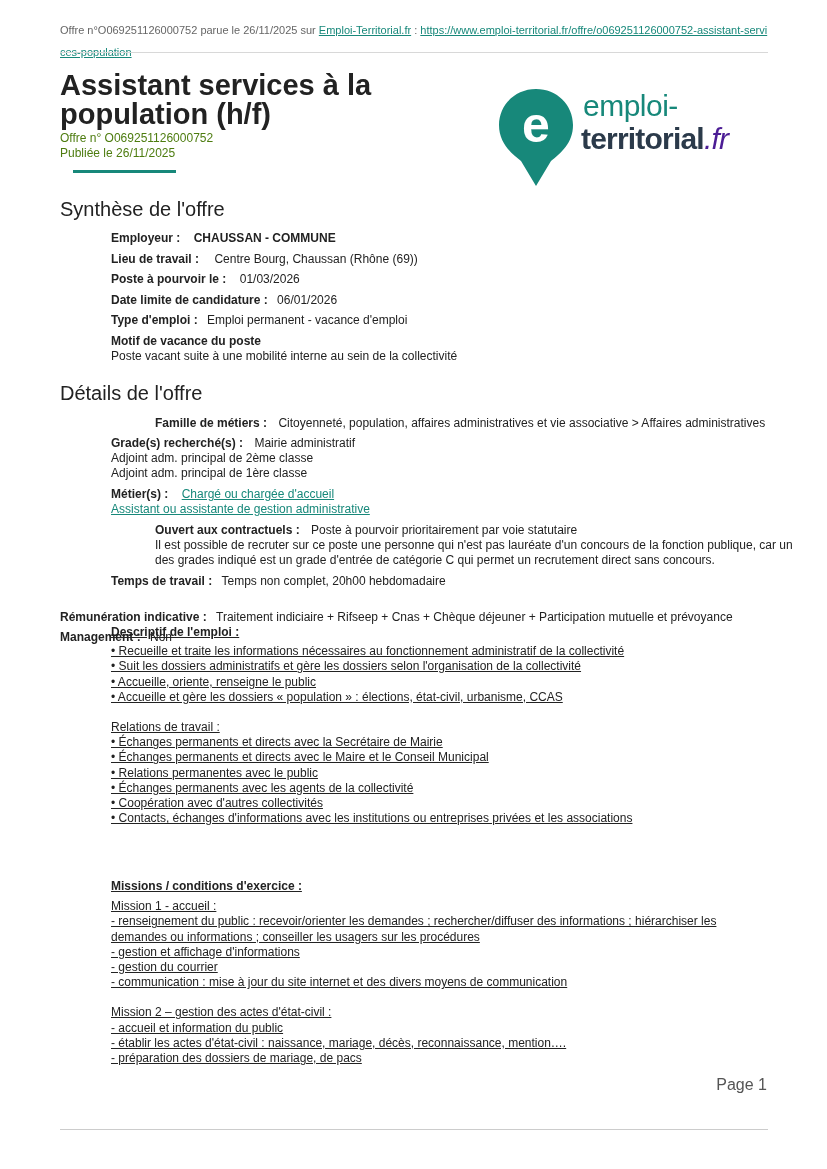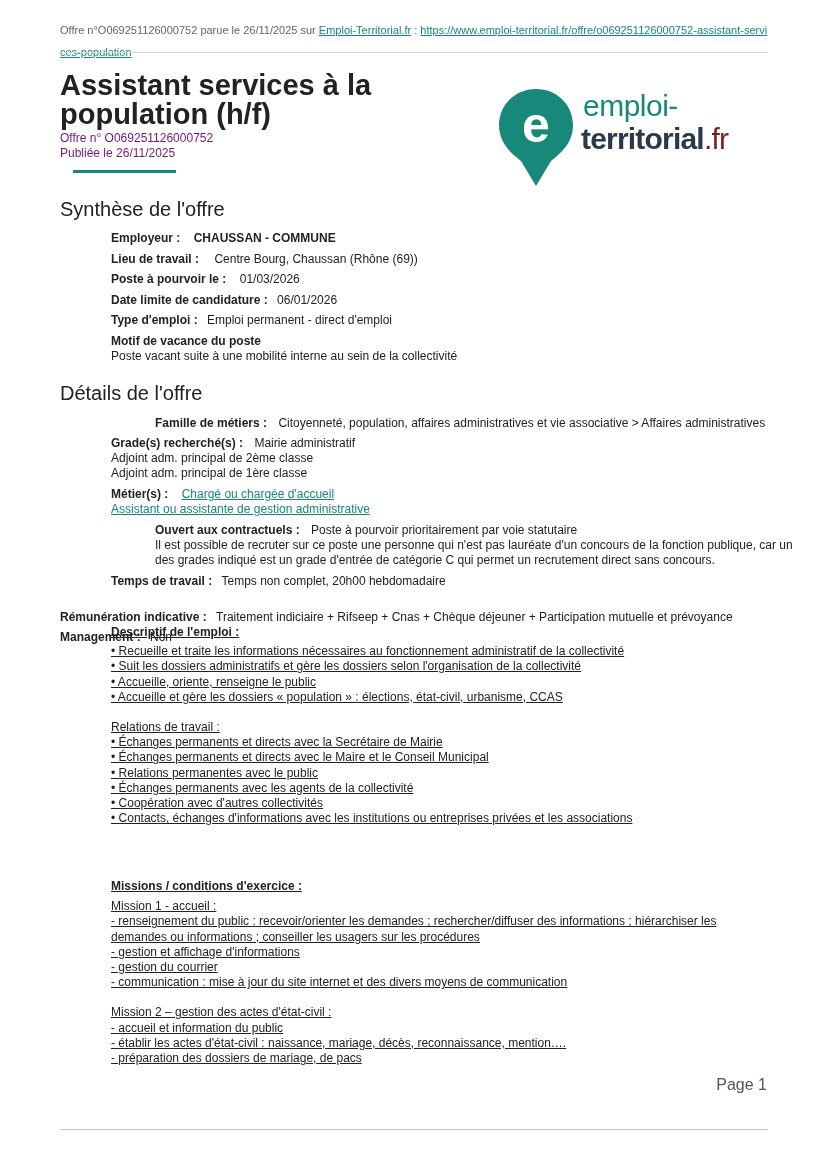--- a/index.html
+++ b/index.html
@@ -13,33 +13,33 @@
       font-size: 11px; line-height: 22px; color: #666666;
     }
     .topbar a { color: #17887a; }
     .topbar-rule {
       position: absolute; left: 60px; top: 52px; width: 708px; height: 1px; background: #d8d8d8;
     }
     .title {
       position: absolute; left: 60px; top: 71px; width: 420px;
       font-size: 29px; line-height: 29px; font-weight: bold; color: #222222; margin: 0;
     }
-    .meta { position: absolute; left: 60px; top: 131px; font-size: 12px; line-height: 15px; color: #701a75; }
+    .meta { position: absolute; left: 60px; top: 131px; font-size: 12px; line-height: 15px; color: #4d7c0f; }
     .accent-line { position: absolute; left: 73px; top: 170px; width: 103px; height: 3px; background: #17887a; }
     .logo { position: absolute; left: 497px; top: 87px; width: 270px; height: 105px; }
     .logo-pin { position: absolute; left: 0; top: 0; }
     .logo-text1 {
       position: absolute; left: 86px; top: 4px; font-size: 30px; line-height: 30px;
       color: #17887a; font-weight: normal; letter-spacing: -0.5px;
     }
     .logo-text2 {
       position: absolute; left: 84px; top: 36px; font-size: 30px; line-height: 32px;
       color: #2b3a4a; font-weight: bold; letter-spacing: -0.8px;
     }
-    .logo-text2 .fr { font-weight: normal; color: #7f1d1d; }
+    .logo-text2 .fr { font-weight: normal; color: #4c1d95; font-style: italic; }
     .h2 {
       position: absolute; left: 60px; font-size: 20px; line-height: 22px; color: #222; margin: 0; font-weight: normal;
     }
     .field { position: absolute; left: 111px; font-size: 12px; line-height: 15px; color: #222; }
     .field.full { width: 660px; padding-left: 44px; }
     .lbl { font-weight: bold; }
     .val { margin-left: 6px; margin-top: 6px; }
     .block { position: absolute; left: 111px; width: 660px; font-size: 12px; line-height: 15.2px; color: #222; }
     .block div { white-space: nowrap; text-decoration: underline; }
     .block .wrap { white-space: normal; }
@@ -83,21 +83,21 @@
 <div class="field" style="top:272px;">
   <span class="lbl">Poste à pourvoir le :</span>
   <span class="val" style="margin-left:10px;">01/03/2026</span>
 </div>
 <div class="field" style="top:293px;">
   <span class="lbl">Date limite de candidature :</span>
   <span class="val">06/01/2026</span>
 </div>
 <div class="field" style="top:313px;">
   <span class="lbl">Type d'emploi :</span>
-  <span class="val">Emploi permanent - direct d'emploi</span>
+  <span class="val">Emploi permanent - vacance d'emploi</span>
 </div>
 <div class="field" style="top:334px;">
   <div class="lbl">Motif de vacance du poste</div>
   <div>Poste vacant suite à une mobilité interne au sein de la collectivité</div>
 </div>
 
 <h2 class="h2" style="top:382px;">Détails de l'offre</h2>
 
 <div class="field full" style="top:416px; white-space:nowrap;">
   <span class="lbl">Famille de métiers :</span>

